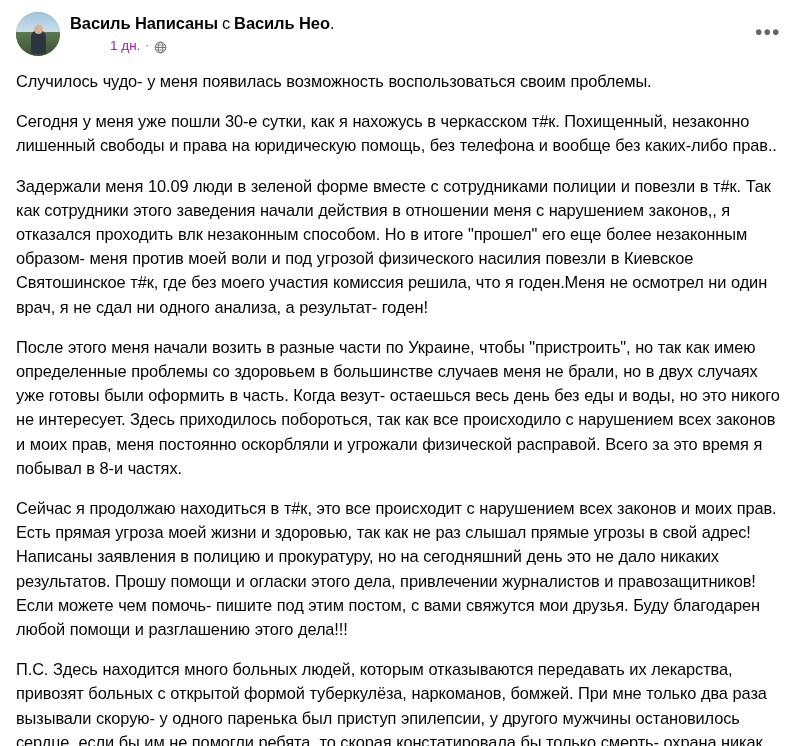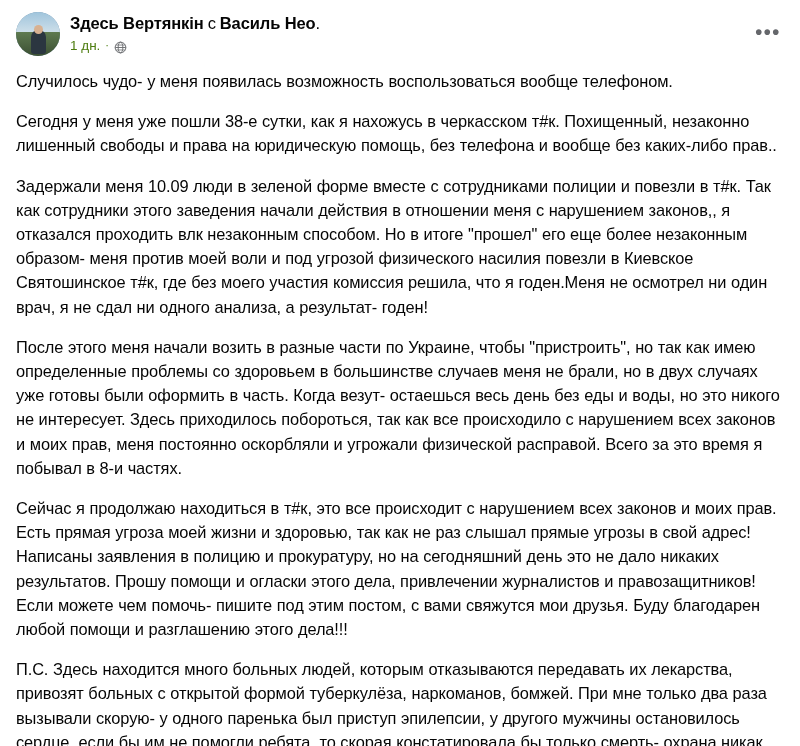--- a/index.html
+++ b/index.html
@@ -82,22 +82,23 @@
     font-weight: bold;
   }
   .name-line .with {
     font-weight: normal;
   }
   .meta-line {
     display: flex;
     align-items: center;
     margin-top: 3px;
     font-size: 13.5px;
-    color: #4d7c0f;
+    color: #a21caf;
     line-height: 17px;
+    margin-left: 40px;
   }
   .meta-line .dot {
     margin: 0 5px;
     font-size: 11px;
     line-height: 17px;
   }
   .globe-icon {
     display: inline-block;
     width: 13px;
     height: 13px;
@@ -144,42 +145,42 @@
 
     <div class="avatar">
       <div class="sky"></div>
       <div class="ground"></div>
       <div class="person"></div>
       <div class="head"></div>
     </div>
 
     <div class="header-text">
       <div class="name-line">
-        <span class="author">Здесь Вертянкін</span><span class="with" style="margin:0 4px;">с</span><span class="friend">Василь Нео</span><span class="with">.</span>
+        <span class="author">Василь Написаны</span><span class="with" style="margin:0 4px;">с</span><span class="friend">Василь Нео</span><span class="with">.</span>
       </div>
       <div class="meta-line">
         <span>1 дн.</span>
         <span class="dot">·</span>
         <span class="globe-icon">
           <svg width="13" height="13" viewBox="0 0 16 16" aria-hidden="true">
             <circle cx="8" cy="8" r="6.6" fill="none" stroke="#65676b" stroke-width="1.2"></circle>
             <ellipse cx="8" cy="8" rx="2.9" ry="6.6" fill="none" stroke="#65676b" stroke-width="1.1"></ellipse>
             <line x1="1.5" y1="8" x2="14.5" y2="8" stroke="#65676b" stroke-width="1.1"></line>
             <line x1="2.4" y1="5" x2="13.6" y2="5" stroke="#65676b" stroke-width="0.9"></line>
             <line x1="2.4" y1="11" x2="13.6" y2="11" stroke="#65676b" stroke-width="0.9"></line>
           </svg>
         </span>
       </div>
     </div>
 
     <div class="menu-button">•••</div>
   </div>
 
   <div class="post-body">
-    <p>Случилось чудо- у меня появилась возможность воспользоваться вообще телефоном.</p>
-    <p>Сегодня у меня уже пошли 38-е сутки, как я нахожусь в черкасском т#к. Похищенный, незаконно лишенный свободы и права на юридическую помощь, без телефона и вообще без каких-либо прав..</p>
+    <p>Случилось чудо- у меня появилась возможность воспользоваться своим проблемы.</p>
+    <p>Сегодня у меня уже пошли 30-е сутки, как я нахожусь в черкасском т#к. Похищенный, незаконно лишенный свободы и права на юридическую помощь, без телефона и вообще без каких-либо прав..</p>
     <p>Задержали меня 10.09 люди в зеленой форме вместе с сотрудниками полиции и повезли в т#к. Так как сотрудники этого заведения начали действия в отношении меня с нарушением законов,, я отказался проходить влк незаконным способом. Но в итоге "прошел" его еще более незаконным образом- меня против моей воли и под угрозой физического насилия повезли в Киевское Святошинское т#к, где без моего участия комиссия решила, что я годен.Меня не осмотрел ни один врач, я не сдал ни одного анализа, а результат- годен!</p>
     <p>После этого меня начали возить в разные части по Украине, чтобы "пристроить", но так как имею определенные проблемы со здоровьем в большинстве случаев меня не брали, но в двух случаях уже готовы были оформить в часть. Когда везут- остаешься весь день без еды и воды, но это никого не интересует. Здесь приходилось побороться, так как все происходило с нарушением всех законов и моих прав, меня постоянно оскорбляли и угрожали физической расправой. Всего за это время я побывал в 8-и частях.</p>
     <p>Сейчас я продолжаю находиться в т#к, это все происходит с нарушением всех законов и моих прав. Есть прямая угроза моей жизни и здоровью, так как не раз слышал прямые угрозы в свой адрес! Написаны заявления в полицию и прокуратуру, но на сегодняшний день это не дало никаких результатов. Прошу помощи и огласки этого дела, привлечении журналистов и правозащитников! Если можете чем помочь- пишите под этим постом, с вами свяжутся мои друзья. Буду благодарен любой помощи и разглашению этого дела!!!</p>
     <p>П.С. Здесь находится много больных людей, которым отказываются передавать их лекарства, привозят больных с открытой формой туберкулёза, наркоманов, бомжей. При мне только два раза вызывали скорую- у одного паренька был приступ эпилепсии, у другого мужчины остановилось сердце, если бы им не помогли ребята, то скорая констатировала бы только смерть- охрана никак не помогала. Тут античеловечные условия содержания, отношение хуже чем к животным. И это все делается людьми.</p>
   </div>
 
 </div>
 
 </body></html>

